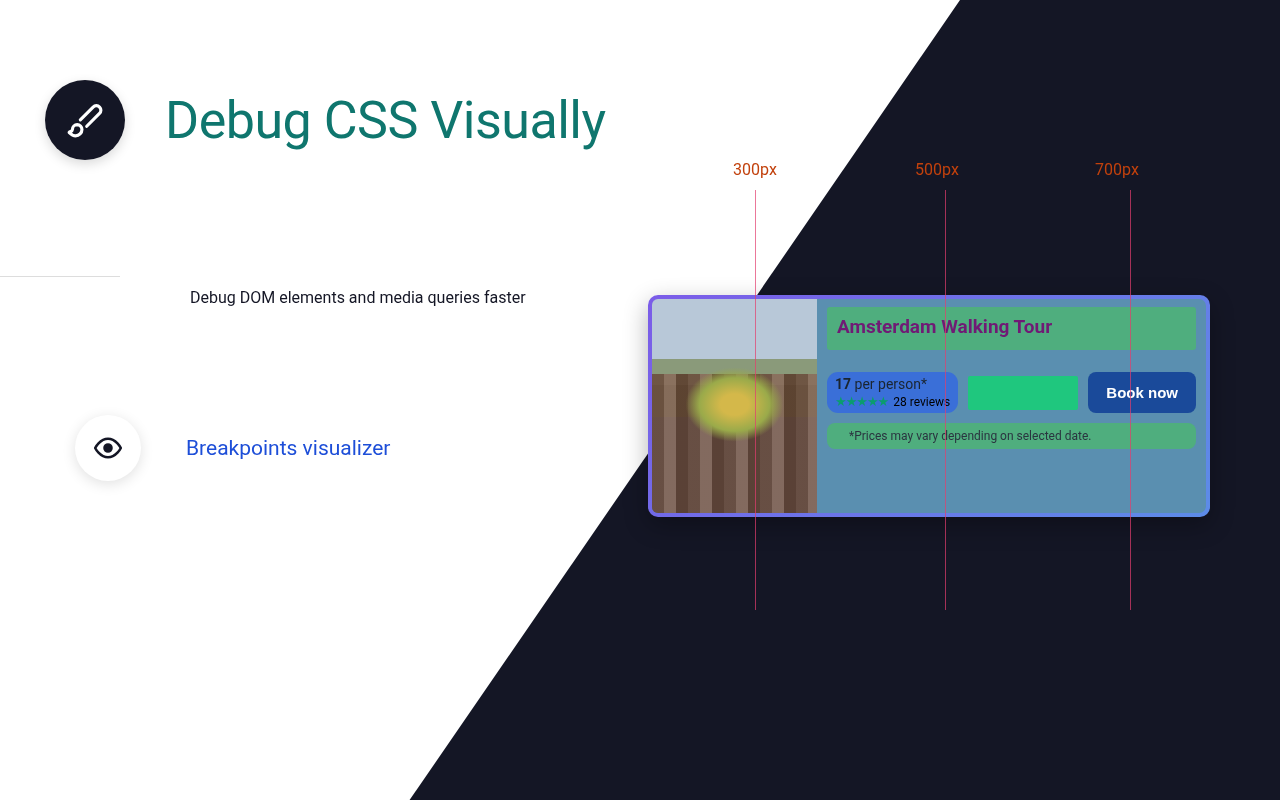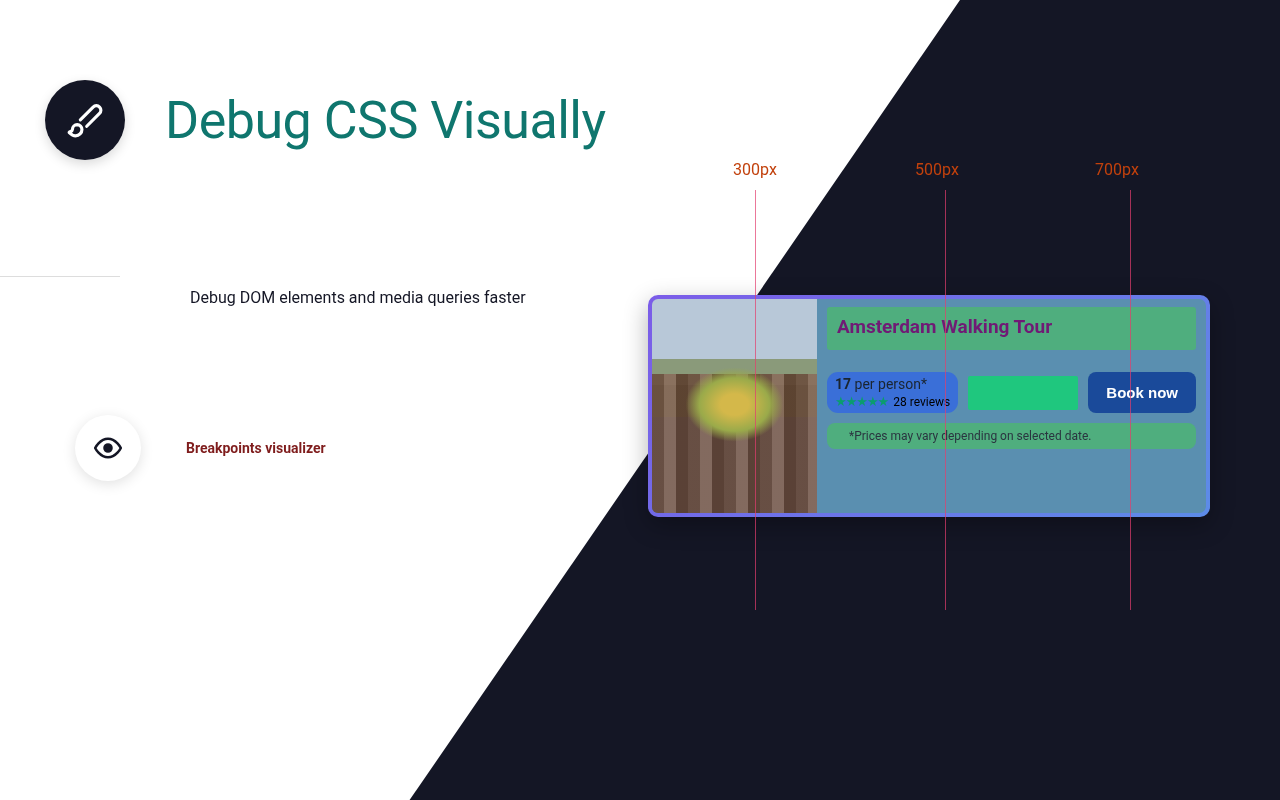--- a/index.html
+++ b/index.html
@@ -90,23 +90,22 @@
   height: 66px;
   border-radius: 50%;
   background: #fff;
   box-shadow: 0 3px 14px rgba(0,0,0,0.12);
   display: flex;
   align-items: center;
   justify-content: center;
 }
 
 .feature-label {
-  font-size: 14px;
-  color: #7f1d1d;
-  font-weight: bold;
+  font-size: 21px;
+  color: #1d4ed8;
 }
 
 .preview-area {
   position: absolute;
   top: 160px;
   left: 645px;
   width: 565px;
   z-index: 2;
 }
 

